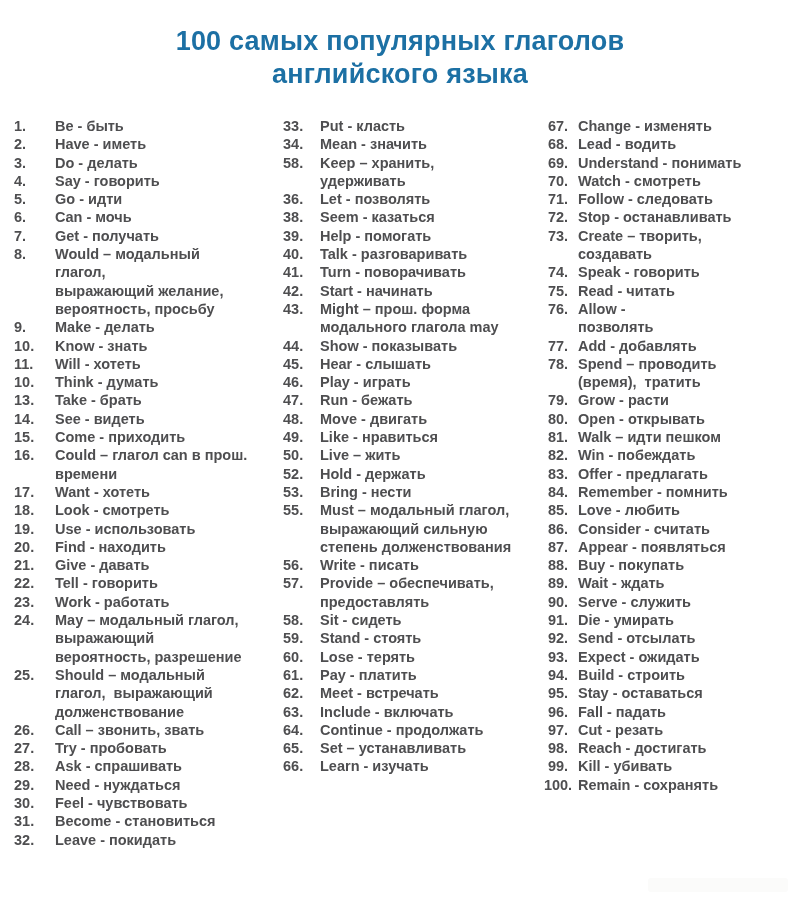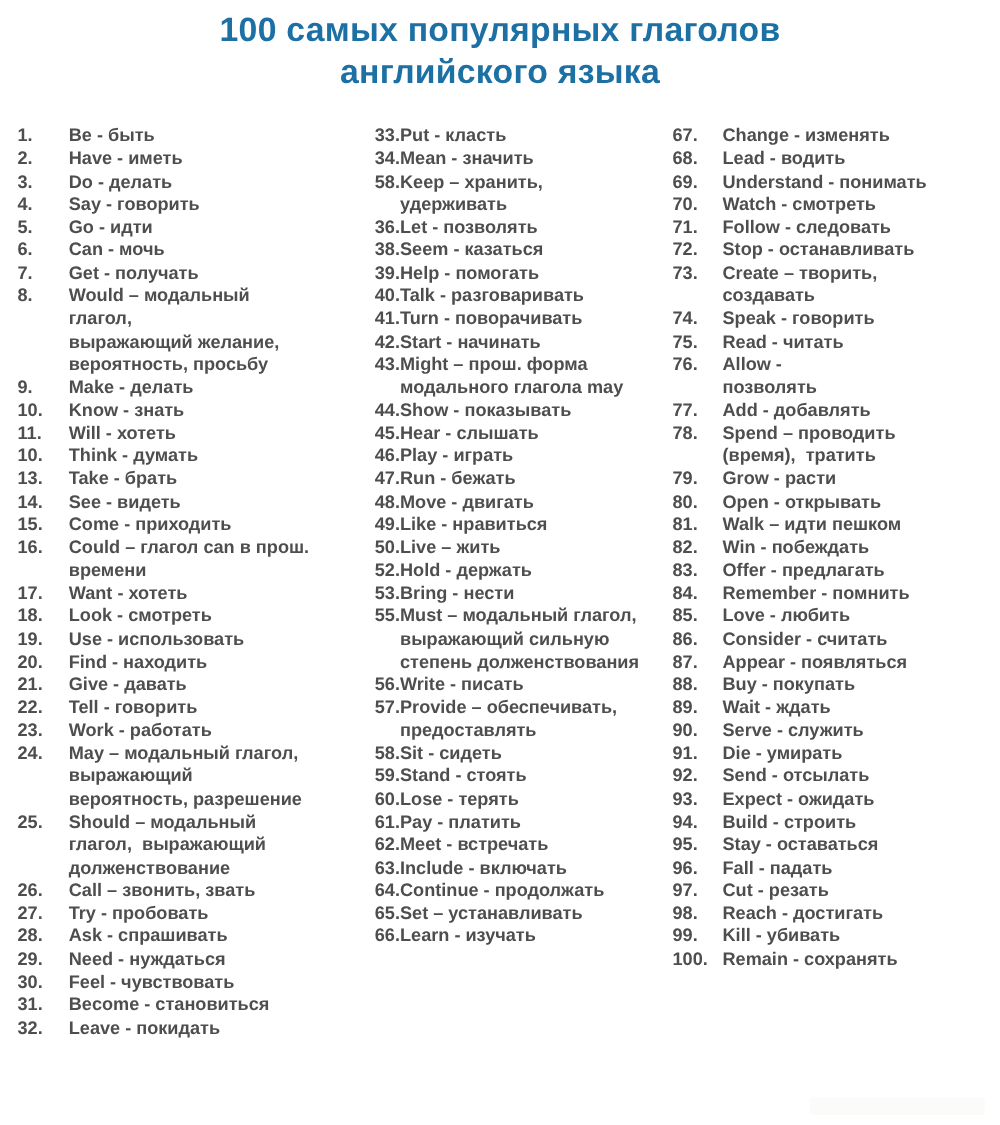--- a/index.html
+++ b/index.html
@@ -8,21 +8,21 @@
   }
   body {
     width: 800px;
     height: 900px;
     background: #ffffff;
     font-family: "Liberation Sans", sans-serif;
     position: relative;
     overflow: hidden;
   }
   .page-title {
-    padding-top: 8px;
+    padding-top: 25px;
     text-align: center;
     color: #1c70a4;
     font-size: 27px;
     font-weight: 700;
     line-height: 33px;
     letter-spacing: 0.2px;
   }
   .columns {
     display: flex;
     align-items: flex-start;
@@ -38,22 +38,22 @@
     color: #4e4e50;
     font-size: 14.5px;
     font-weight: 700;
     line-height: 18.3px;
   }
   .num {
     flex: none;
     white-space: pre;
   }
   .col-1 .num { width: 41px; }
-  .col-2 .num { width: 37px; text-align: right; }
-  .col-3 .num { width: 40px; }
+  .col-2 .num { width: 37px; }
+  .col-3 .num { width: 40px; text-align: center; }
   .txt {
     white-space: pre;
   }
   .watermark {
     position: absolute;
     right: 12px;
     bottom: 8px;
     width: 140px;
     height: 14px;
     border-radius: 3px;

